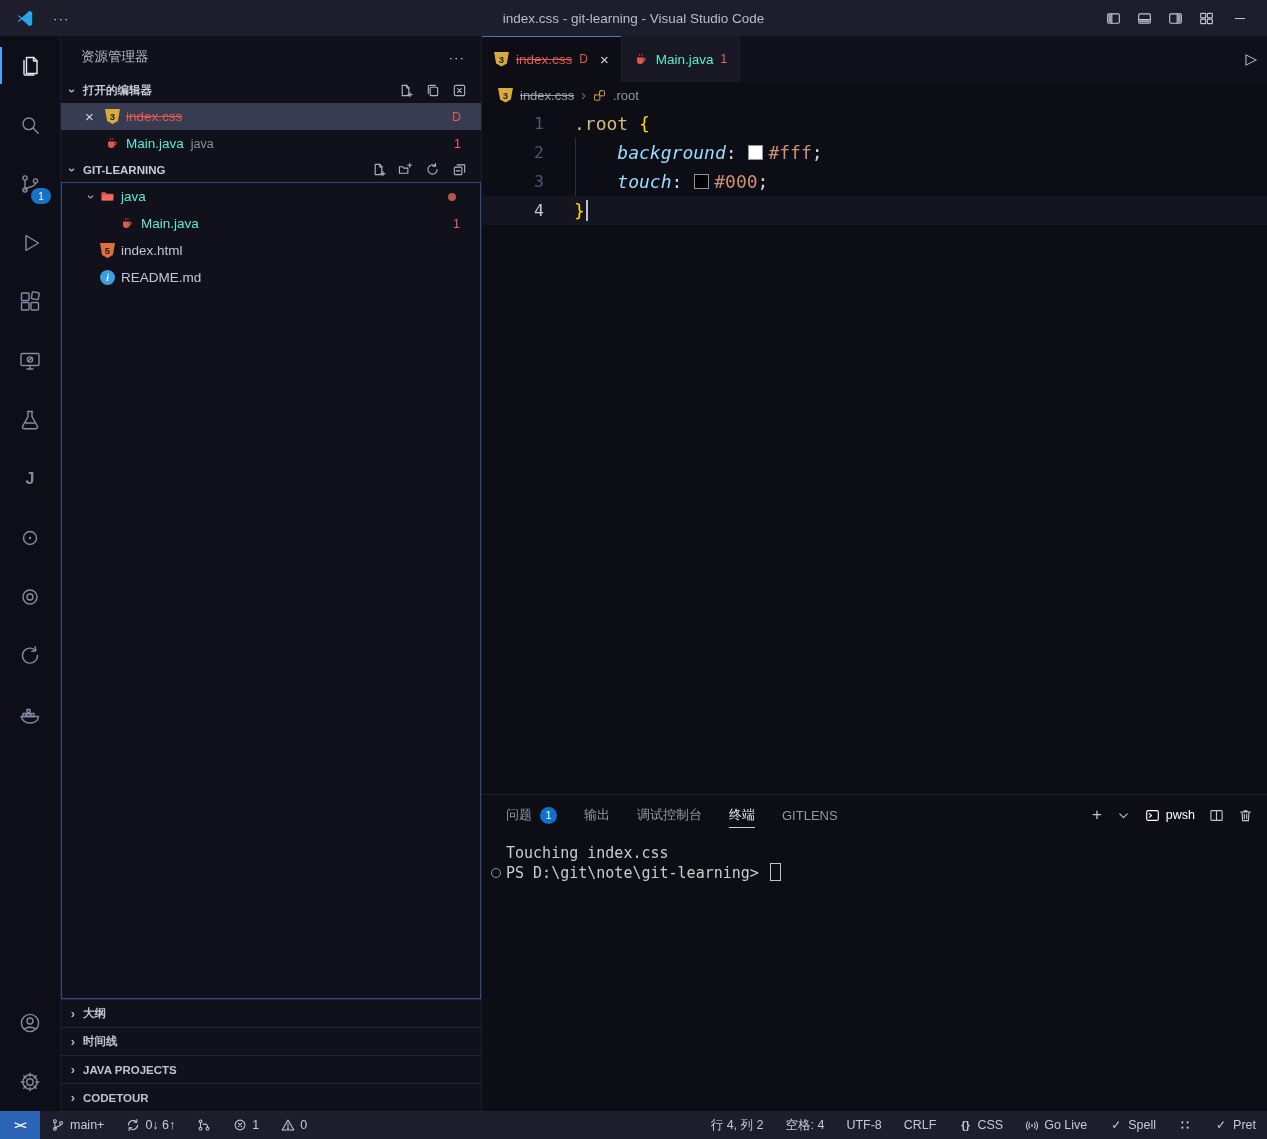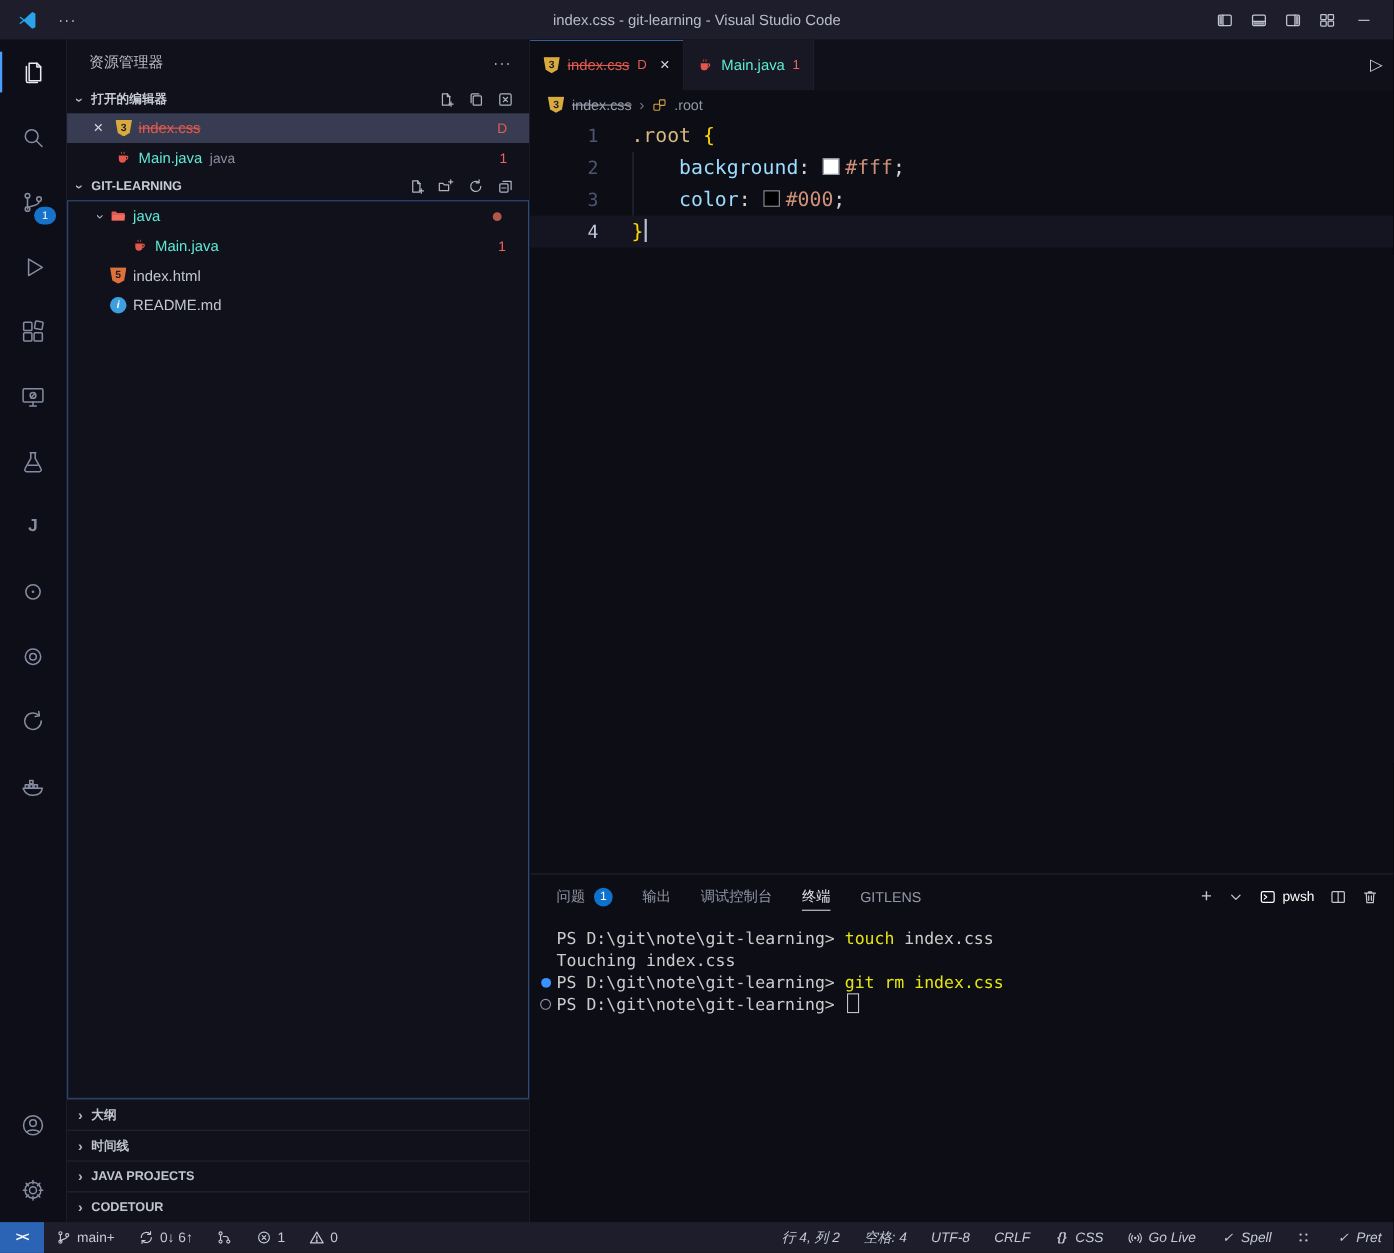--- a/index.html
+++ b/index.html
@@ -79,21 +79,21 @@
   .crumbs .icon{width:13px;height:13px;}
   
   .code{flex:1;position:relative;padding-top:1px;font-family:"DejaVu Sans Mono",monospace;font-size:18px;color:#d4d4d4;min-height:0;}
   .cl{display:flex;height:29px;line-height:29px;}
   .cl.cur{background:rgba(120,130,170,.08);}
   .ln{width:62px;text-align:right;padding-right:30px;color:#4f5670;font-size:16.5px;flex:none;}
   .cl.cur .ln{color:#c2c8dc;}
   .lc{white-space:pre;text-align:right;}
   .tk-sel{color:#d7ba7d;}
   .tk-brace{color:#ffd700;}
-  .tk-prop{color:#9cdcfe;}
+  .tk-prop{color:#9cdcfe;font-style:italic;}
   .tk-val{color:#ce9178;}
   .tk-plain{color:#d4d4d4;}
   .swatch{display:inline-block;width:13px;height:13px;border:1px solid #8d93a0;margin:0 5px 0 1px;vertical-align:-1px;}
   .caret{display:inline-block;width:2px;height:21px;background:#b9c0d3;vertical-align:-4px;margin-left:1px;}
   .indent-guide{position:absolute;left:93px;top:30px;width:1px;height:58px;background:#2c2c44;}
   
   .panel{height:316px;display:flex;flex-direction:column;border-top:1px solid #222236;background:#0d0d16;flex:none;}
   .ptabs{height:40px;display:flex;align-items:center;gap:27px;padding:0 14px 0 24px;flex:none;}
   .ptab{height:100%;display:flex;align-items:center;gap:8px;font-size:13px;color:#9298a6;position:relative;}
   .ptab.active{color:#e4e6ec;}
@@ -109,21 +109,21 @@
   .tdeco{width:20px;display:flex;justify-content:center;flex:none;}
   .tdeco .dot{width:9px;height:9px;border-radius:50%;background:#3794ff;}
   .tdeco .ring{width:8px;height:8px;border-radius:50%;border:1.4px solid #9096a2;}
   .tl pre{margin:0;font:inherit;white-space:pre;}
   .tk-cmd{color:#e5e510;}
   .tcursor{display:inline-block;width:9px;height:16px;border:1px solid #c0c4cc;vertical-align:-3px;margin-left:2px;}
   
   .statusbar{position:absolute;left:0;right:0;bottom:0;height:28px;background:#1d1d2c;display:flex;align-items:center;
              color:#c6c9d4;font-size:12.5px;overflow:hidden;}
   #status-left,#status-right{display:flex;height:100%;align-items:center;}
-  #status-right{margin-left:auto;font-style:italic;}
+  #status-right{margin-left:auto;}
   .sitem{display:flex;align-items:center;gap:5px;padding:0 11px;height:100%;white-space:nowrap;}
   .sitem .icon{width:14px;height:14px;}
   .sitem.remote{background:#2b64b4;color:#fff;padding:0 13px;}
   .remote-glyph{font-weight:700;font-size:11.5px;letter-spacing:-1px;}
   .glyphtxt{font-size:11px;font-weight:700;}
 </style>
 </head>
 <body>
 <div id="app">
 
@@ -453,21 +453,21 @@
   <div class="cl ">
     <span class="ln">1</span>
     <span class="lc"><span class="tk-sel">.root</span><span class="tk-plain"> </span><span class="tk-brace">{</span></span>
   </div>
   <div class="cl ">
     <span class="ln">2</span>
     <span class="lc"><span class="tk-plain">    </span><span class="tk-prop">background</span><span class="tk-plain">:</span><span class="tk-plain"> </span><span class="swatch" style="background:#ffffff;"></span><span class="tk-val">#fff</span><span class="tk-plain">;</span></span>
   </div>
   <div class="cl ">
     <span class="ln">3</span>
-    <span class="lc"><span class="tk-plain">    </span><span class="tk-prop">color</span><span class="tk-plain">:</span><span class="tk-plain"> </span><span class="swatch" style="background:#000000;"></span><span class="tk-val">#000</span><span class="tk-plain">;</span></span>
+    <span class="lc"><span class="tk-plain">    </span><span class="tk-prop">touch</span><span class="tk-plain">:</span><span class="tk-plain"> </span><span class="swatch" style="background:#000000;"></span><span class="tk-val">#000</span><span class="tk-plain">;</span></span>
   </div>
   <div class="cl cur">
     <span class="ln">4</span>
     <span class="lc"><span class="tk-brace">}</span><span class="caret"></span></span>
   </div>
           <div class="indent-guide"></div>
         </div>
 
       <div class="panel">
         <div class="ptabs">
@@ -504,31 +504,21 @@
                 <svg viewBox="0 0 16 16">
                   <path d="M2.8 4.3h10.4M6.4 4.3V3h3.2v1.3M4.3 4.3l.6 9.2h6.2l.6-9.2"></path>
                   <path d="M6.7 6.8v4.4M9.3 6.8v4.4"></path>
                 </svg>
               </span>
           </div>
         </div>
         <div class="terminal" id="terminal">
   <div class="tl">
     <span class="tdeco"></span>
-    <pre><span class="">PS D:\git\note\git-learning&gt; </span><span class="tk-cmd">touch</span><span class=""> index.css</span></pre>
-  </div>
-  <div class="tl">
-    <span class="tdeco"></span>
     <pre><span class="">Touching index.css</span></pre>
-  </div>
-  <div class="tl">
-    <span class="tdeco">
-                <span class="dot"></span>
-              </span>
-    <pre><span class="">PS D:\git\note\git-learning&gt; </span><span class="tk-cmd">git rm index.css</span></pre>
   </div>
   <div class="tl">
     <span class="tdeco">
                 <span class="ring"></span>
               </span>
     <pre><span class="">PS D:\git\note\git-learning&gt; </span><span class="tcursor"></span></pre>
   </div>
           </div>
       </div>
     </div>

